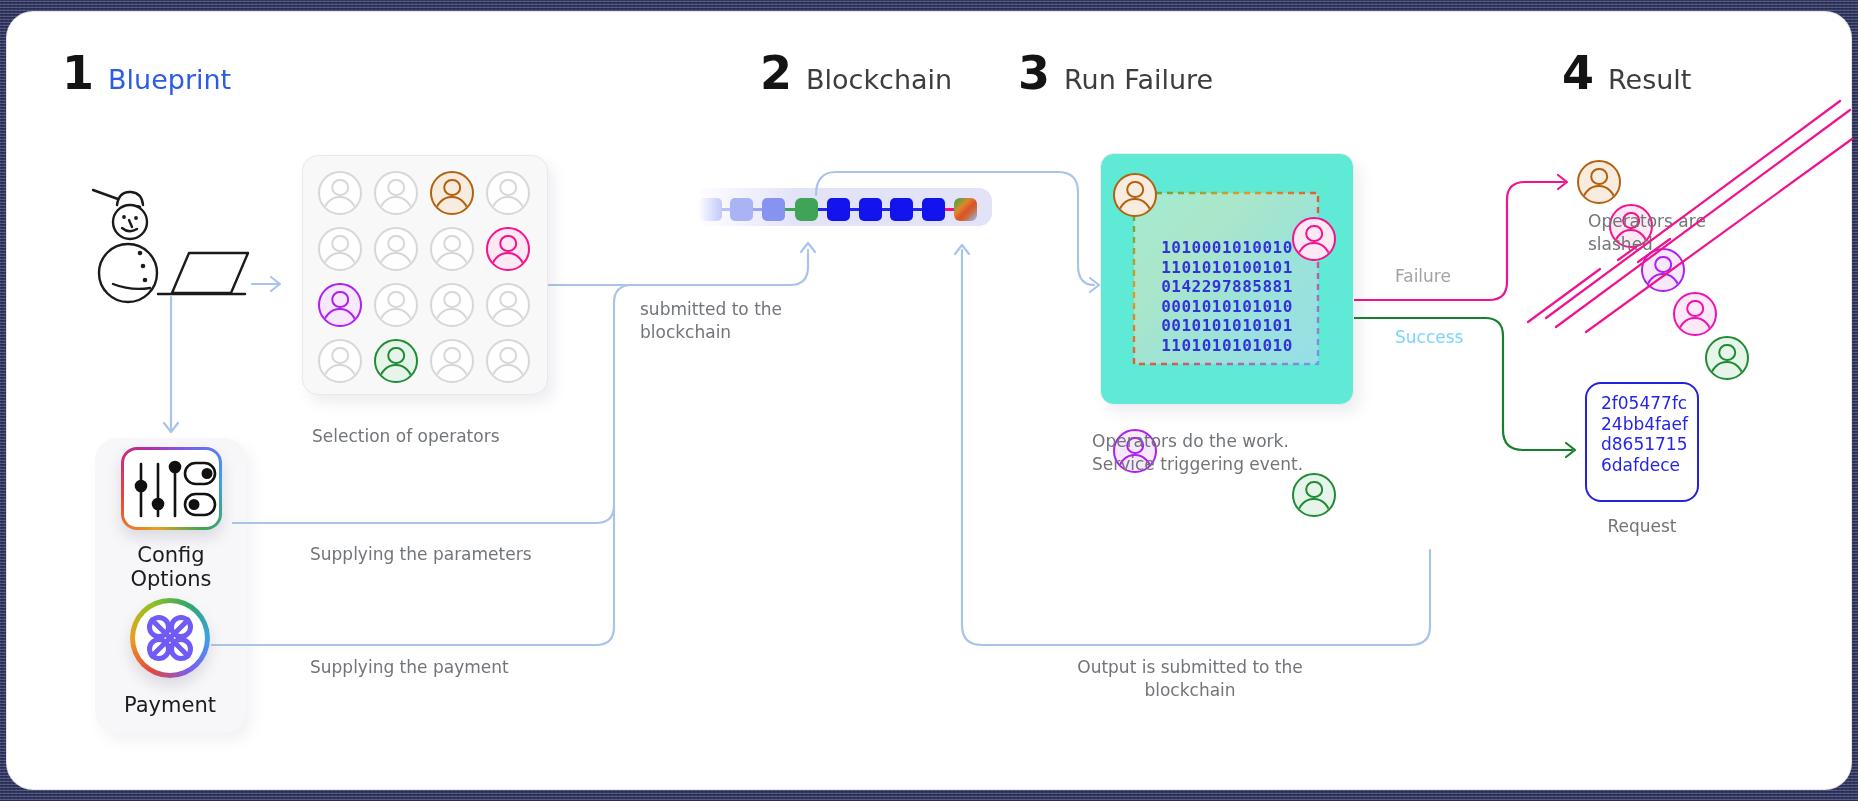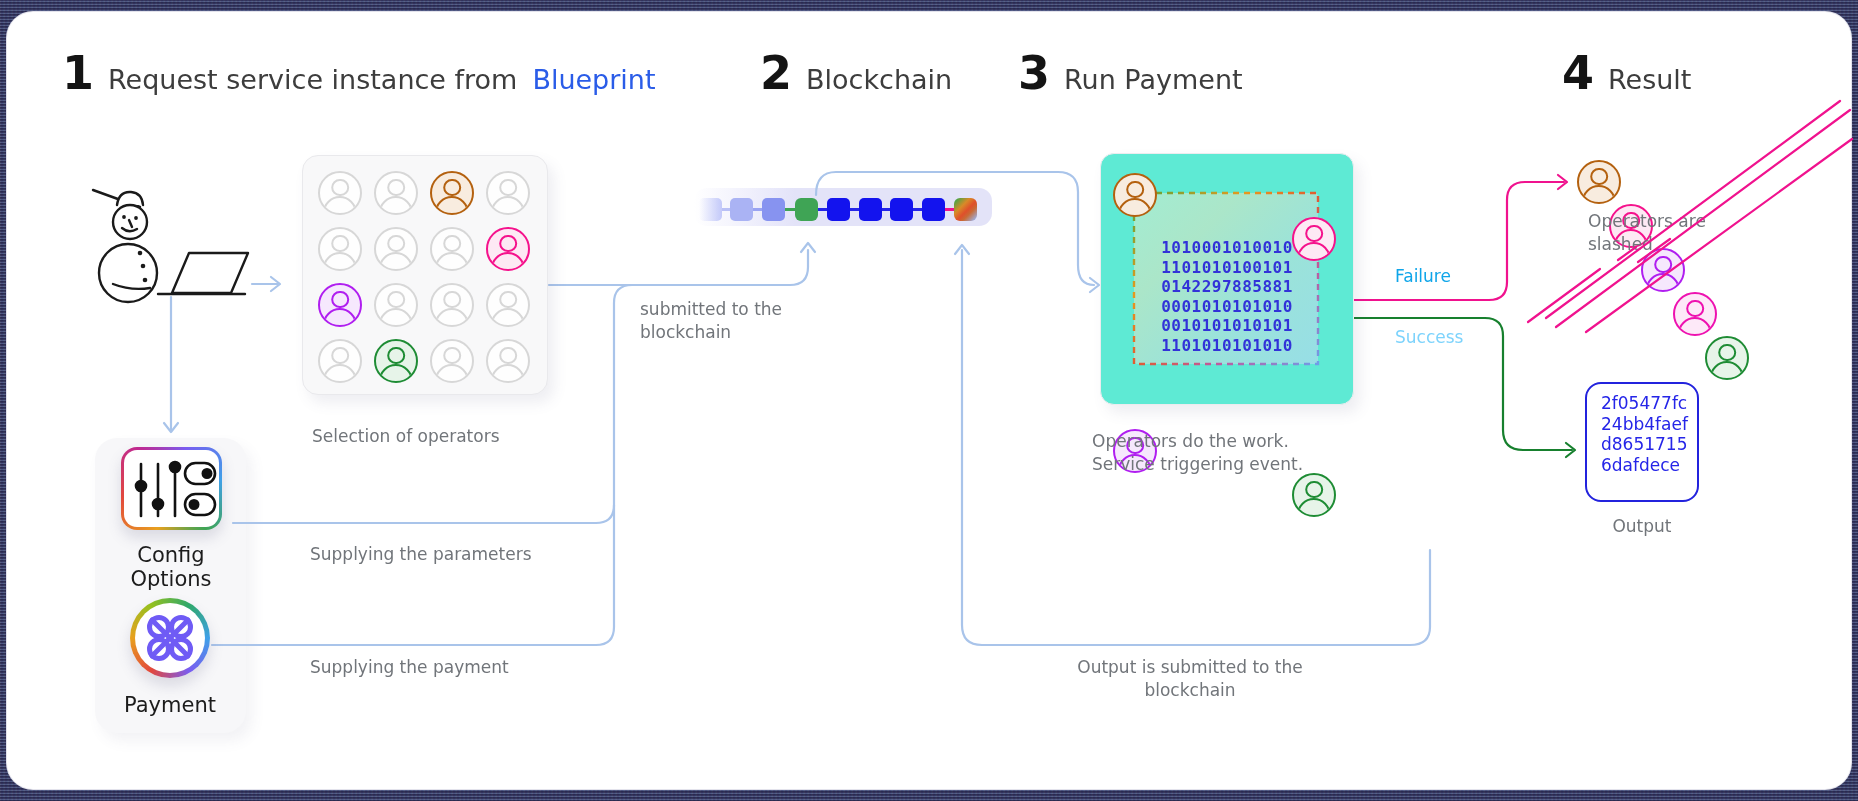--- a/index.html
+++ b/index.html
@@ -98,44 +98,43 @@
   .pay-ring{
     position:absolute;left:130px;top:598px;width:80px;height:80px;border-radius:50%;z-index:3;
     background:conic-gradient(from 210deg,#e2483d,#e8a01e,#95c11f,#2fa86a,#3fa0e8,#7a5cf0,#e2483d);
     display:flex;align-items:center;justify-content:center;
     box-shadow:0 8px 14px rgba(90,90,130,.18);
   }
   .pay-inner{width:70px;height:70px;border-radius:50%;background:#fff;display:flex;align-items:center;justify-content:center;}
 
   .small-label{position:absolute;color:#1c1c1c;font-size:21px;z-index:3;text-align:center;}
 
-  .fail-label{position:absolute;left:1395px;top:266px;color:#0ea5e9;font-size:17px;z-index:3;}
+  .fail-label{position:absolute;left:1395px;top:266px;color:#a3a3a3;font-size:17px;z-index:3;}
   .succ-label{position:absolute;left:1395px;top:327px;color:#7dd3fc;font-size:17px;z-index:3;}
 
   svg{display:block;}
   .lines-svg{position:absolute;left:0;top:0;z-index:2;pointer-events:none;}
   .slash-svg{position:absolute;left:0;top:0;z-index:4;pointer-events:none;}
 </style>
 </head>
 <body>
 
 <div class="card"></div>
 
 <div class="step-h" style="left:62px;top:46px;">
   <span class="step-num">1</span>
-  <span class="step-title">Request service instance from</span>
   <span class="step-link">Blueprint</span>
 </div>
 <div class="step-h" style="left:760px;top:46px;">
   <span class="step-num">2</span>
   <span class="step-title">Blockchain</span>
 </div>
 <div class="step-h" style="left:1018px;top:46px;">
   <span class="step-num">3</span>
-  <span class="step-title">Run Payment</span>
+  <span class="step-title">Run Failure</span>
 </div>
 <div class="step-h" style="left:1562px;top:46px;">
   <span class="step-num">4</span>
   <span class="step-title">Result</span>
 </div>
 
 <svg class="lines-svg" width="1858" height="801" viewBox="0 0 1858 801">
   <g stroke="#a9c4ea" stroke-width="2.2" fill="none" stroke-linecap="round" stroke-linejoin="round">
 
     <path d="M252,284 H278"></path>
@@ -305,21 +304,21 @@
   <div class="avatar abs c-green" style="left:128px;top:0;"></div>
 </div>
 <div class="cap" style="left:1588px;top:210px;width:160px;">Operators are slashed</div>
 
 <div class="out-box">
   <div>2f05477fc</div>
   <div>24bb4faef</div>
   <div>d8651715</div>
   <div>6dafdece</div>
 </div>
-<div class="cap" style="left:1591px;top:515px;width:102px;text-align:center;">Output</div>
+<div class="cap" style="left:1591px;top:515px;width:102px;text-align:center;">Request</div>
 
 <svg class="slash-svg" width="1858" height="801" viewBox="0 0 1858 801">
   <g stroke="#f0128e" stroke-width="2.2" stroke-linecap="round">
     <line x1="1546" y1="318" x2="1840" y2="101"></line>
     <line x1="1556" y1="327" x2="1850" y2="110"></line>
     <line x1="1586" y1="332" x2="1852" y2="139"></line>
     <line x1="1528" y1="322" x2="1600" y2="269"></line>
     <line x1="1638" y1="262" x2="1670" y2="239"></line>
     <line x1="1618" y1="260" x2="1636" y2="247"></line>
   </g>

